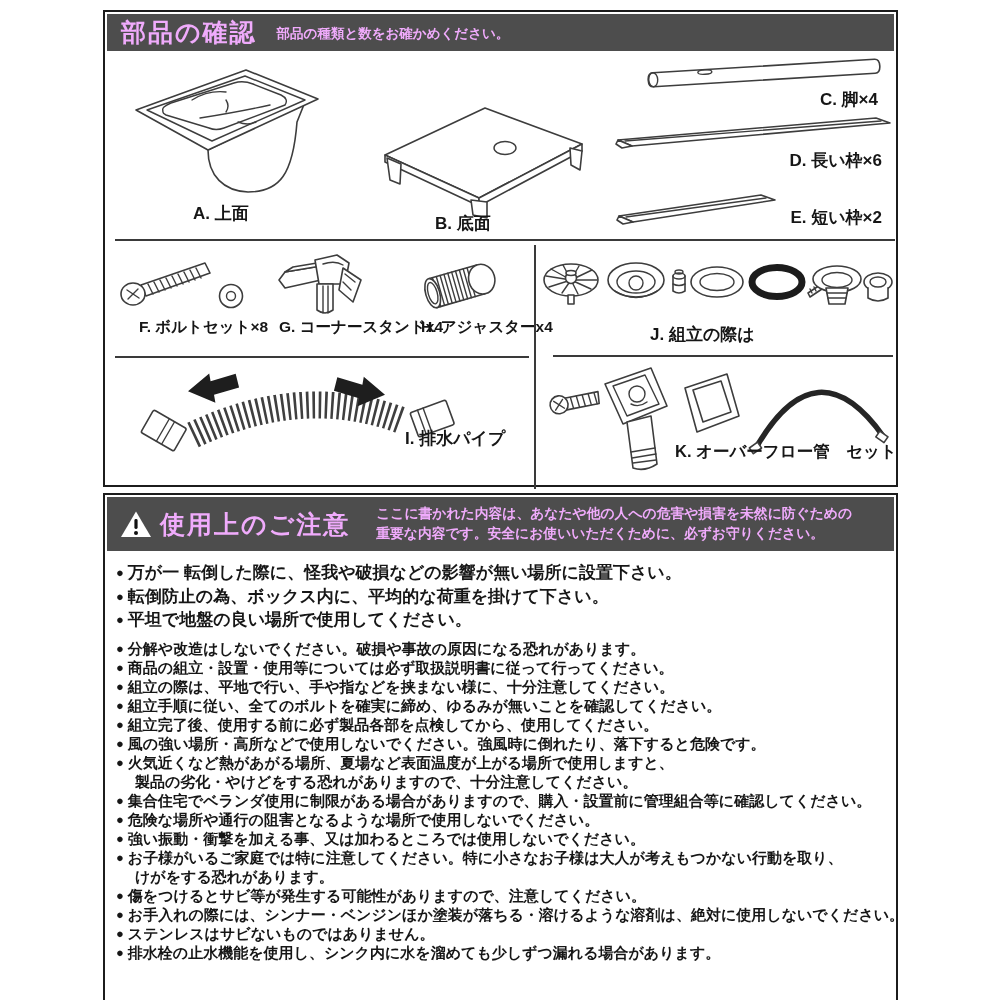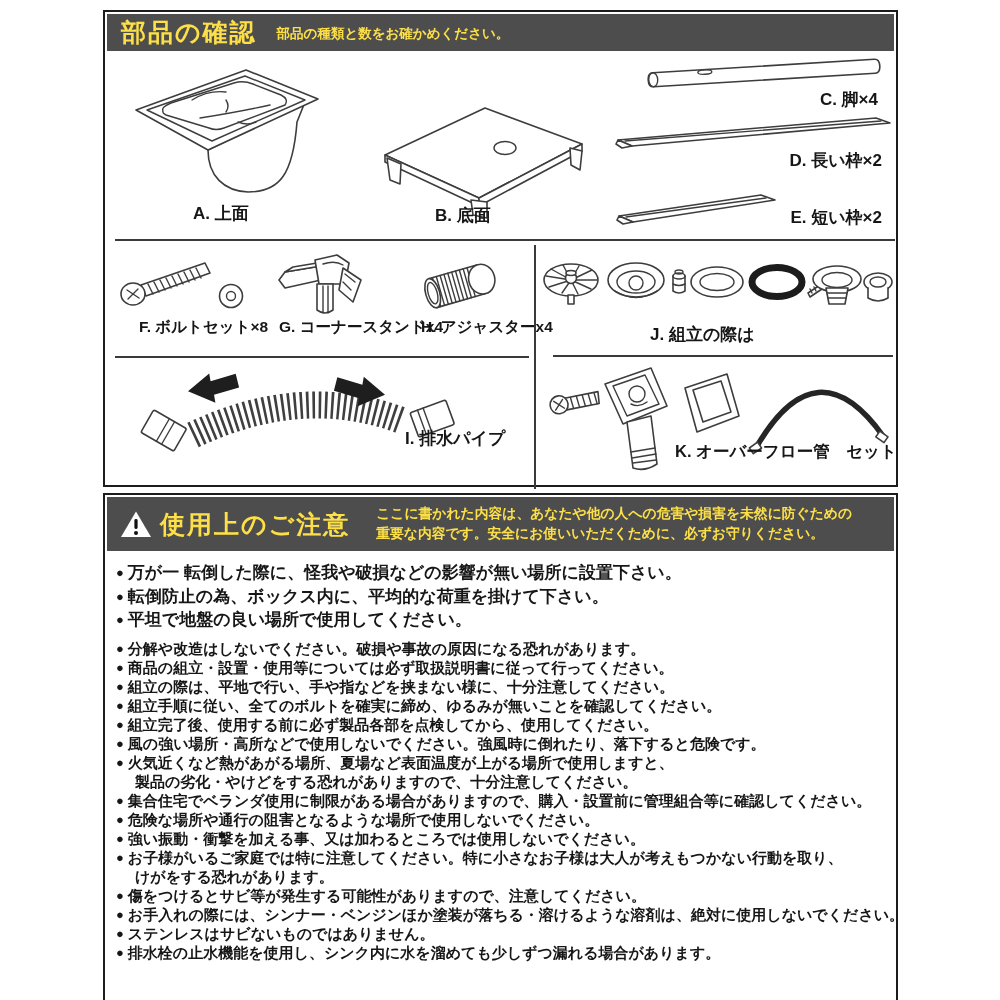--- a/index.html
+++ b/index.html
@@ -1,20 +1,20 @@
 <!DOCTYPE html>
 <html><head>
 <meta charset="utf-8">
 <style>
   html,body{margin:0;padding:0;background:#ffffff;width:1000px;height:1000px;overflow:hidden;
     font-family:"Liberation Sans","DejaVu Sans",sans-serif;color:#161616;}
   .box{position:absolute;left:103px;width:795px;border:2px solid #1c1c1c;background:#fff;box-sizing:border-box;}
   #parts-box{top:10px;height:477px;}
   #caution-box{top:493px;height:525px;}
-  .hdr{position:absolute;left:2px;right:2px;top:2px;background:#4d4d4d;color:#fde047;display:flex;align-items:center;}
+  .hdr{position:absolute;left:2px;right:2px;top:2px;background:#4d4d4d;color:#f0abfc;display:flex;align-items:center;}
   #parts-box .hdr{height:37px;}
   #caution-box .hdr{height:54px;}
   .hdr-title{font-size:25px;font-weight:bold;letter-spacing:2px;margin-left:14px;white-space:nowrap;}
   .hdr-sub{font-size:13.5px;font-weight:bold;margin-left:20px;margin-top:3px;white-space:nowrap;}
   .part-label{position:absolute;font-size:17px;font-weight:bold;white-space:nowrap;}
   .part-label.small{font-size:15.5px;margin-left:26px;}
   .illus{position:absolute;}
   .hline{position:absolute;height:2px;background:#3a3a3a;}
   .vline{position:absolute;width:2px;background:#3a3a3a;}
   svg{display:block;}
@@ -55,37 +55,37 @@
 
   <svg class="illus" style="left:272px;top:86px" width="215" height="122" viewBox="0 0 215 122">
     <polygon class="sk" points="8,57 108,10 205,46 102,100"></polygon>
     <ellipse class="skn" cx="128" cy="50" rx="11" ry="6.5"></ellipse>
     <polygon class="sk" points="8,57 102,100 102,108 8,64"></polygon>
     <polygon class="sk" points="102,100 205,46 205,53 102,108"></polygon>
     <polygon class="sk" points="10,60 24,66 23,86 13,82"></polygon>
     <polygon class="sk" points="94,102 110,104 110,120 96,117"></polygon>
     <polygon class="sk" points="193,50 205,53 203,72 194,67"></polygon>
   </svg>
-  <div class="part-label" style="left:330px;top:192px">B. 底面</div>
+  <div class="part-label" style="left:330px;top:200px">B. 底面</div>
 
   <svg class="illus" style="left:538px;top:42px" width="242" height="38" viewBox="0 0 242 38">
     <g transform="rotate(-3.5 121 19)">
       <path class="sk" d="M10,12 L232,12 Q237,12 237,19 Q237,26 232,26 L10,26 Q5,26 5,19 Q5,12 10,12 Z"></path>
       <ellipse class="skn" cx="10" cy="19" rx="4.5" ry="7"></ellipse>
       <ellipse class="skn" cx="62" cy="14.5" rx="7" ry="2.2"></ellipse>
     </g>
   </svg>
   <div class="part-label" style="right:18px;top:76px">C. 脚×4</div>
 
   <svg class="illus" style="left:508px;top:102px" width="282" height="38" viewBox="0 0 282 38">
     <polygon class="sk" points="5,26 263,4 277,9 19,32"></polygon>
     <path class="skn" d="M12,27 L268,7"></path>
     <polygon class="sk" points="5,26 3,30 9,34 19,32"></polygon>
   </svg>
-  <div class="part-label" style="right:14px;top:137px">D. 長い枠×2</div>
+  <div class="part-label" style="right:14px;top:137px">D. 長い枠×6</div>
 
   <svg class="illus" style="left:508px;top:176px" width="170" height="40" viewBox="0 0 170 40">
     <polygon class="sk" points="6,28 148,7 162,12 20,34"></polygon>
     <path class="skn" d="M13,29 L153,10"></path>
     <polygon class="sk" points="6,28 4,32 10,36 20,34"></polygon>
   </svg>
   <div class="part-label" style="right:14px;top:194px">E. 短い枠×2</div>
 
   <div class="hline" style="left:10px;top:227px;width:780px"></div>
 

